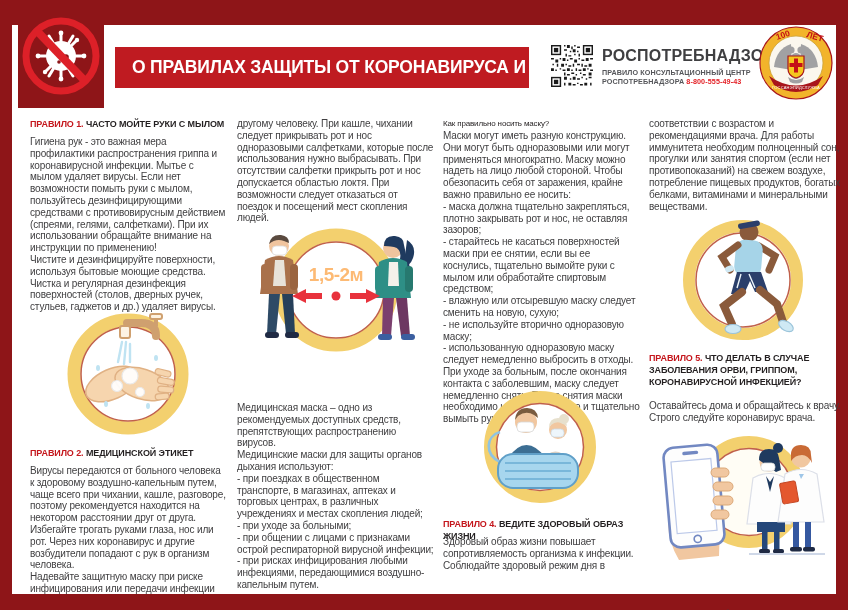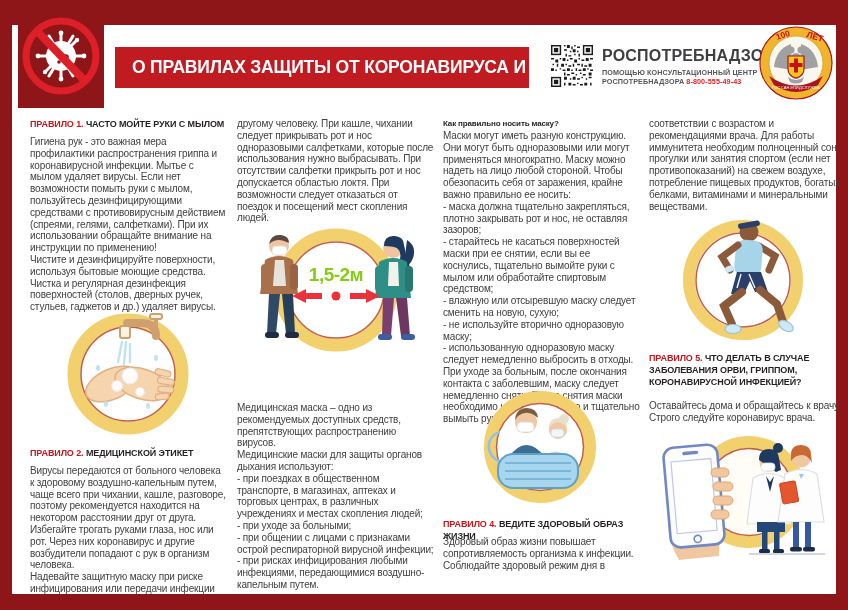--- a/index.html
+++ b/index.html
@@ -19,23 +19,23 @@
   
   .col{position:absolute;top:0;height:591px;}
   #col1{left:30px;width:196px;}
   #col2{left:237px;width:198px;}
   #col3{left:443px;width:198px;}
   #col4{left:649px;width:192px;}
   .rule-h{position:absolute;left:0;right:0;font-weight:700;font-size:9px;line-height:12px;color:#231f20;letter-spacing:-0.1px;}
   .rule-h .num{color:#c4161c;}
   .body-text{position:absolute;left:0;right:0;font-size:10px;line-height:11.8px;color:#414042;
              letter-spacing:-0.15px;white-space:pre-line;}
-  .qhead{position:absolute;left:0;right:0;font-size:8px;line-height:11.8px;font-weight:700;color:#231f20;letter-spacing:-0.15px;}
+  .qhead{position:absolute;left:0;right:0;font-size:8px;line-height:11.8px;font-weight:400;color:#231f20;letter-spacing:-0.15px;}
   .illus{position:absolute;}
-  .dist-label{position:absolute;left:0;right:0;top:44px;text-align:center;color:#84cc16;font-weight:700;font-size:19px;letter-spacing:-0.5px;}
+  .dist-label{position:absolute;left:0;right:0;top:44px;text-align:center;color:#fdba74;font-weight:700;font-size:19px;letter-spacing:-0.5px;}
   .dist-arrows{position:absolute;left:0;right:0;top:68px;text-align:center;}
   .footer-note{position:absolute;left:0;right:2px;top:572px;text-align:right;font-size:8px;color:#414042;letter-spacing:-0.1px;margin-top:36px;}
 </style>
 </head>
 <body>
 
 <div class="poster">
   <div class="white-area"></div>
 
   <div class="corner-square">
@@ -91,21 +91,21 @@
           <rect x="24" y="2" width="3" height="3"></rect>
           <rect x="2" y="24" width="3" height="3"></rect>
         <path d="M9 0h1v1h-1zM11 0h2v2h-2zM14 1h1v2h-1zM16 0h1v1h-1zM18 1h2v1h-2zM9 3h2v1h-2zM13 4h1v1h-1zM15 3h2v2h-2zM18 4h1v1h-1zM10 6h1v2h-1zM12 7h2v1h-2zM16 6h1v1h-1zM19 6h1v2h-1zM0 9h2v1h-2zM3 10h2v2h-2zM6 9h1v1h-1zM8 9h2v2h-2zM11 10h1v1h-1zM13 9h2v1h-2zM16 10h2v2h-2zM19 9h1v1h-1zM21 10h2v1h-2zM24 9h2v2h-2zM27 9h2v1h-2zM1 13h1v1h-1zM4 13h1v2h-1zM7 13h2v2h-2zM10 13h1v1h-1zM12 14h2v1h-2zM15 13h1v2h-1zM18 13h2v1h-2zM21 13h1v2h-1zM23 14h2v1h-2zM26 13h2v2h-2zM0 16h2v2h-2zM3 17h1v1h-1zM6 16h1v1h-1zM8 17h2v1h-2zM11 16h2v2h-2zM14 17h1v1h-1zM17 16h1v2h-1zM19 17h2v1h-2zM22 16h2v2h-2zM25 16h1v1h-1zM27 17h2v1h-2zM9 19h1v2h-1zM11 20h2v1h-2zM14 19h2v1h-2zM17 20h1v1h-1zM20 19h1v1h-1zM22 20h2v1h-2zM26 19h2v2h-2zM9 22h2v2h-2zM13 23h1v1h-1zM15 22h2v2h-2zM18 23h2v1h-2zM21 22h1v1h-1zM24 23h1v1h-1zM26 22h2v1h-2zM9 26h1v2h-1zM12 26h2v2h-2zM15 27h2v1h-2zM18 26h1v1h-1zM20 27h2v1h-2zM23 26h2v2h-2zM27 26h1v2h-1z"></path>
       </g>
     </svg>
   </div>
 
   <div class="agency">
     <div class="agency-name">РОСПОТРЕБНАДЗОР</div>
     <div class="agency-sub">
-      <span>ПОМОЩЬЮ КОНСУЛЬТАЦИОННЫЙ ЦЕНТР</span><br>
+      <span>ПРАВИЛО КОНСУЛЬТАЦИОННЫЙ ЦЕНТР</span><br>
       <span>РОСПОТРЕБНАДЗОРА</span>
       <span class="phone">8-800-555-49-43</span>
     </div>
   </div>
 
   <div class="emblem">
     <svg width="76" height="76" viewBox="0 0 76 76">
       <circle cx="38" cy="38" r="36" fill="#f2b42b" stroke="#a8151b" stroke-width="1.2"></circle>
       <circle cx="38" cy="38" r="27" fill="#fbf7ee" stroke="#caa23a" stroke-width="0.8"></circle>
       <text x="19" y="15" font-size="8.5" font-weight="bold" fill="#c41017" transform="rotate(-18 19 15)">100</text>

